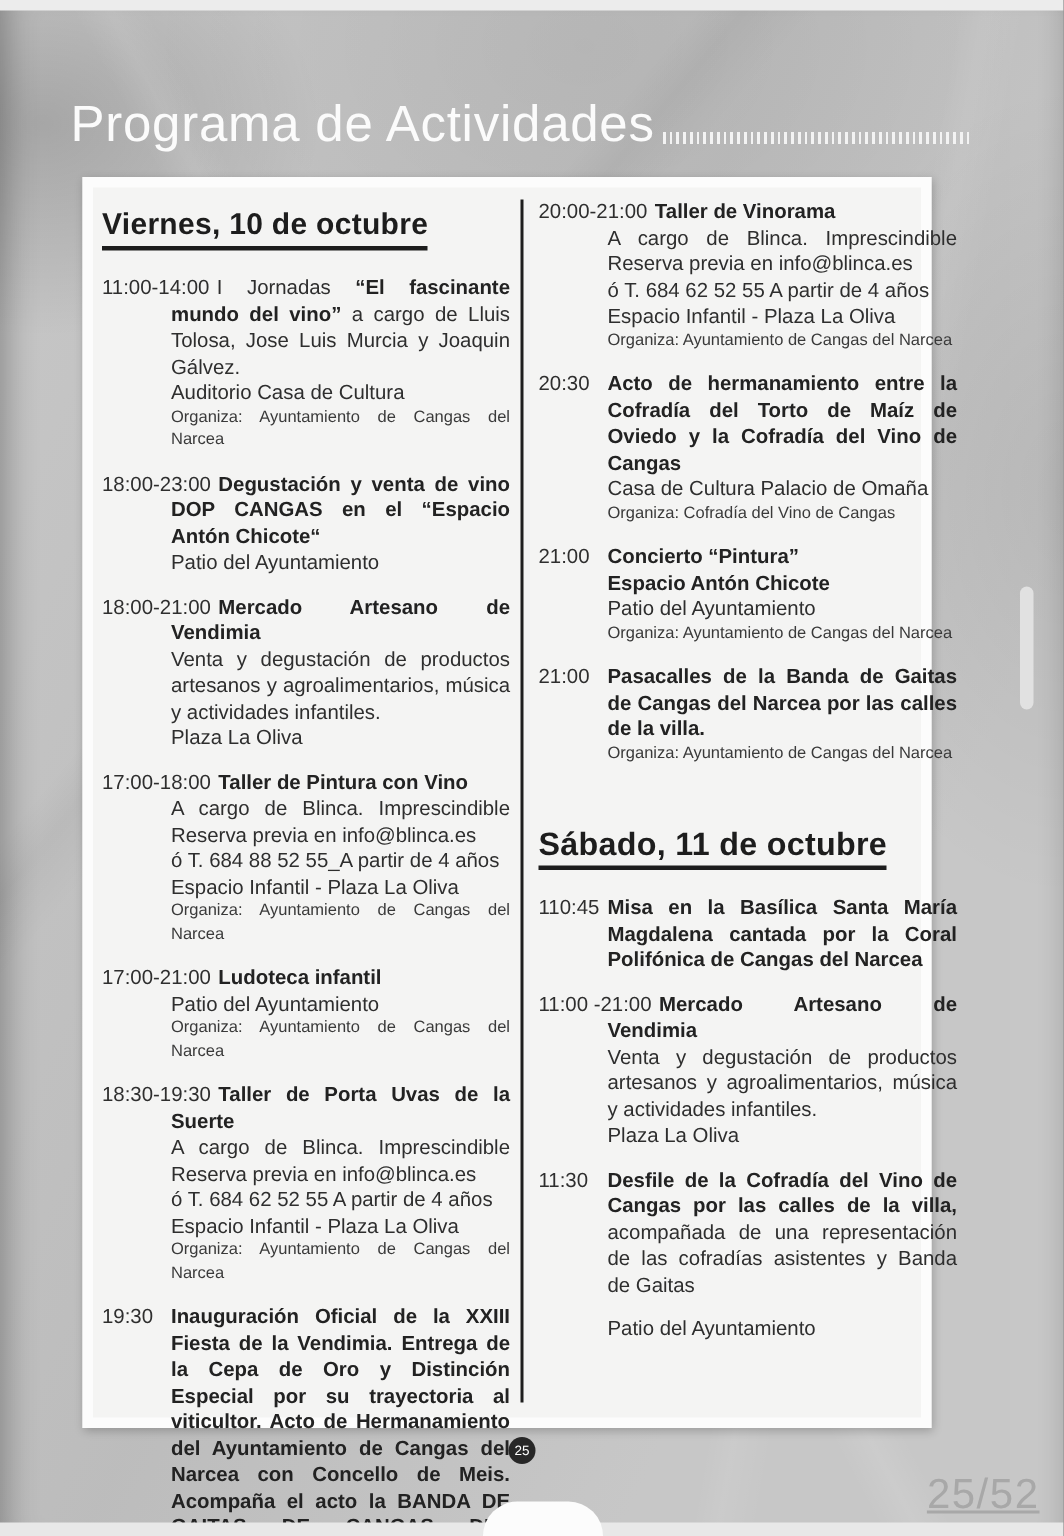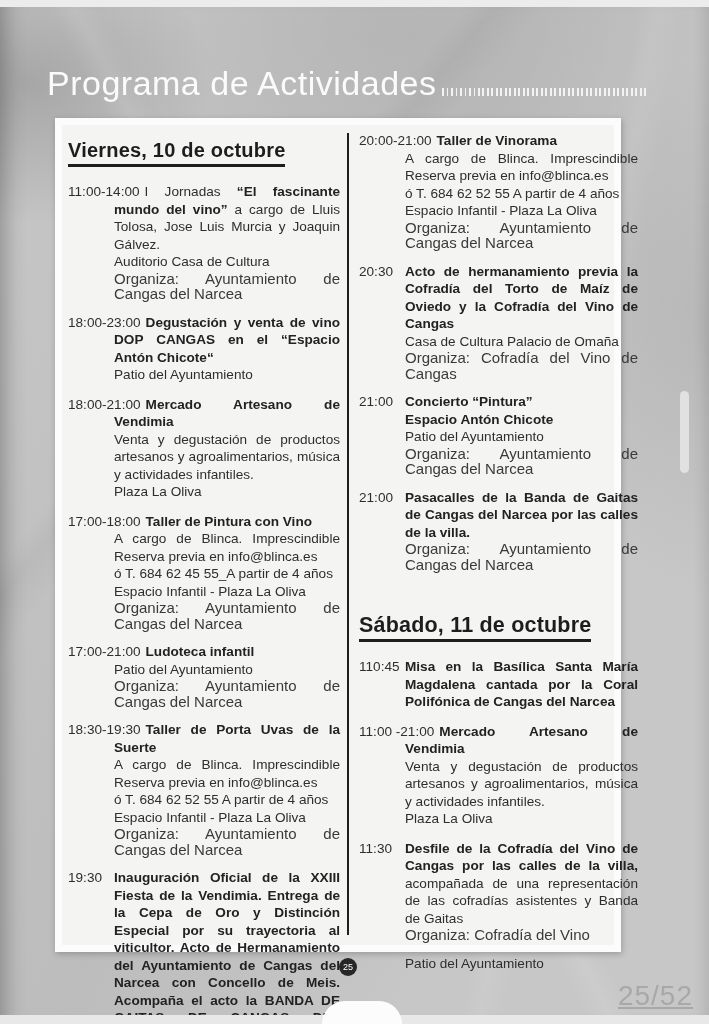--- a/index.html
+++ b/index.html
@@ -41,21 +41,21 @@
                color:#1d1d1d;border-bottom:3px solid #1d1d1d;padding-bottom:1px;letter-spacing:.2px;}
   .day-heading.saturday{margin-top:40px;font-size:21.5px;}
 
   .event{margin-bottom:12px;color:#2e2e2e;}
   .event p{margin:0;}
   .event-head{font-size:13.6px;line-height:17.5px;text-align:justify;padding-left:46px;text-indent:-46px;}
   .time{display:inline-block;text-indent:0;box-sizing:border-box;min-width:46px;padding-right:5px;color:#2e2e2e;}
   .event-head .b{font-weight:bold;color:#222;}
   .event-detail{font-size:13.6px;line-height:17.5px;text-align:justify;padding-left:46px;}
   .event-detail.b{font-weight:bold;color:#222;}
-  .event-org{font-size:15px;line-height:15.5px;text-align:justify;padding-left:46px;color:#3a3a3a;}
+  .event-org{font-size:11px;line-height:15.5px;text-align:justify;padding-left:46px;color:#3a3a3a;}
 
   .page-badge{position:absolute;left:339px;top:958px;width:18px;height:18px;border-radius:50%;
               background:#272727;color:#fff;font-size:9px;font-weight:normal;
               display:flex;align-items:center;justify-content:center;z-index:3;}
   .bubble{position:absolute;left:322px;top:1001px;width:80px;height:23px;background:#fcfcfc;
           border-radius:40px 40px 0 0;z-index:4;}
   .scroll-pill{position:absolute;left:680px;top:391px;width:9px;height:82px;border-radius:4.5px;
                background:#e1e1e1;z-index:3;}
   .pager{position:absolute;right:16px;top:980px;font-size:28px;line-height:32px;color:#a8a8a8;
          letter-spacing:1px;z-index:3;text-decoration:underline;}
@@ -86,21 +86,21 @@
             <p class="event-detail">Patio del Ayuntamiento</p>
           </div>
           <div class="event">
             <p class="event-head"><span class="time">18:00-21:00</span><span class="b">Mercado Artesano de Vendimia</span></p>
             <p class="event-detail">Venta y degustación de productos artesanos y agroalimentarios, música y actividades infantiles.</p>
             <p class="event-detail">Plaza La Oliva</p>
           </div>
           <div class="event">
             <p class="event-head"><span class="time">17:00-18:00</span><span class="b">Taller de Pintura con Vino</span></p>
             <p class="event-detail">A cargo de Blinca. Imprescindible Reserva previa en info@blinca.es</p>
-            <p class="event-detail">ó T. 684 62 45 55_A partir de 4 años</p>
+            <p class="event-detail">ó T. 684 88 52 55_A partir de 4 años</p>
             <p class="event-detail">Espacio Infantil - Plaza  La Oliva</p>
             <p class="event-org">Organiza: Ayuntamiento de Cangas del Narcea</p>
           </div>
           <div class="event">
             <p class="event-head"><span class="time">17:00-21:00</span><span class="b">Ludoteca infantil</span></p>
             <p class="event-detail">Patio del Ayuntamiento</p>
             <p class="event-org">Organiza: Ayuntamiento de Cangas del Narcea</p>
           </div>
           <div class="event">
             <p class="event-head"><span class="time">18:30-19:30</span><span class="b">Taller de Porta Uvas de la Suerte</span></p>
@@ -118,21 +118,21 @@
     <div class="col col-right">
       <div class="events" id="events-right-top">
           <div class="event">
             <p class="event-head"><span class="time">20:00-21:00</span><span class="b">Taller de Vinorama</span></p>
             <p class="event-detail">A cargo de Blinca. Imprescindible Reserva previa en info@blinca.es</p>
             <p class="event-detail">ó T. 684 62 52 55 A partir de 4 años</p>
             <p class="event-detail">Espacio Infantil - Plaza  La Oliva</p>
             <p class="event-org">Organiza: Ayuntamiento de Cangas del Narcea</p>
           </div>
           <div class="event">
-            <p class="event-head"><span class="time">20:30</span><span class="b">Acto de hermanamiento previa la Cofradía del Torto de Maíz de Oviedo y la Cofradía del Vino de Cangas</span></p>
+            <p class="event-head"><span class="time">20:30</span><span class="b">Acto de hermanamiento entre la Cofradía del Torto de Maíz de Oviedo y la Cofradía del Vino de Cangas</span></p>
             <p class="event-detail">Casa de Cultura Palacio de Omaña</p>
             <p class="event-org">Organiza: Cofradía del Vino de Cangas</p>
           </div>
           <div class="event">
             <p class="event-head"><span class="time">21:00</span><span class="b">Concierto “Pintura”</span></p>
             <p class="event-detail b">Espacio Antón Chicote</p>
             <p class="event-detail">Patio del Ayuntamiento</p>
             <p class="event-org">Organiza: Ayuntamiento de Cangas del Narcea</p>
           </div>
           <div class="event">
@@ -145,21 +145,20 @@
           <div class="event">
             <p class="event-head"><span class="time">110:45</span><span class="b">Misa en la Basílica Santa María Magdalena cantada por la Coral Polifónica de Cangas del Narcea</span></p>
           </div>
           <div class="event">
             <p class="event-head"><span class="time">11:00 -21:00</span><span class="b">Mercado Artesano de Vendimia</span></p>
             <p class="event-detail">Venta y degustación de productos artesanos y agroalimentarios, música y actividades infantiles.</p>
             <p class="event-detail">Plaza La Oliva</p>
           </div>
           <div class="event">
             <p class="event-head"><span class="time">11:30</span><span class="b">Desfile de la Cofradía del Vino de Cangas por las calles de la villa,</span><span> acompañada de una representación de las cofradías asistentes y Banda de Gaitas</span></p>
-            <p class="event-org">Organiza: Cofradía del Vino</p>
           </div>
           <div class="event">
             <p class="event-detail">Patio del Ayuntamiento</p>
           </div>
         </div>
     </div>
   </div>
 
   <div class="page-badge">25</div>
   <div class="bubble"></div>

